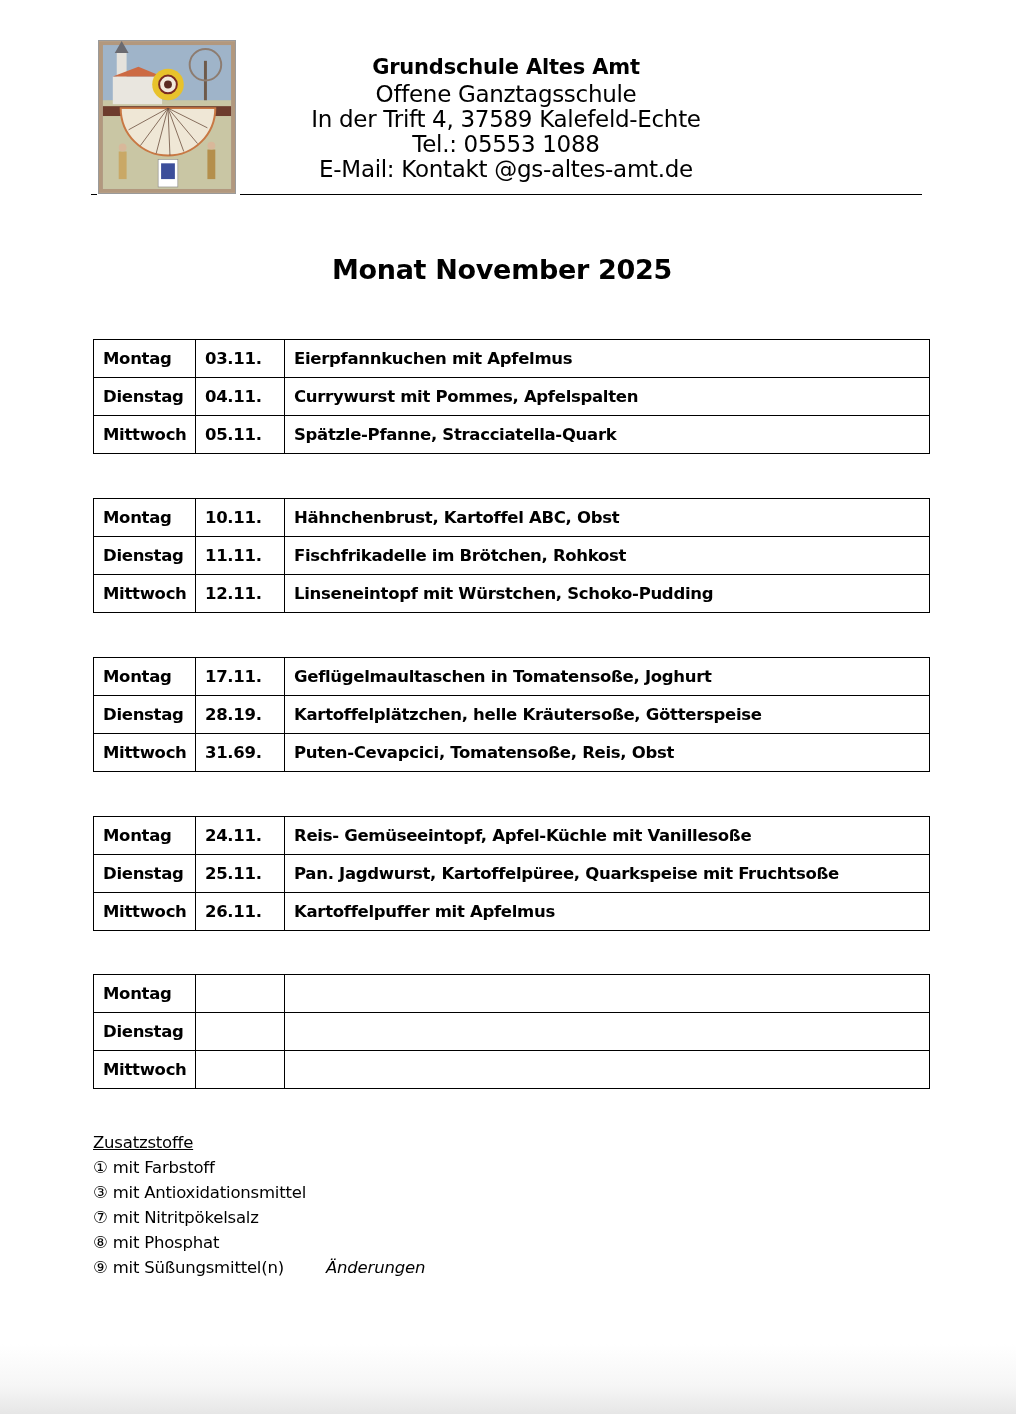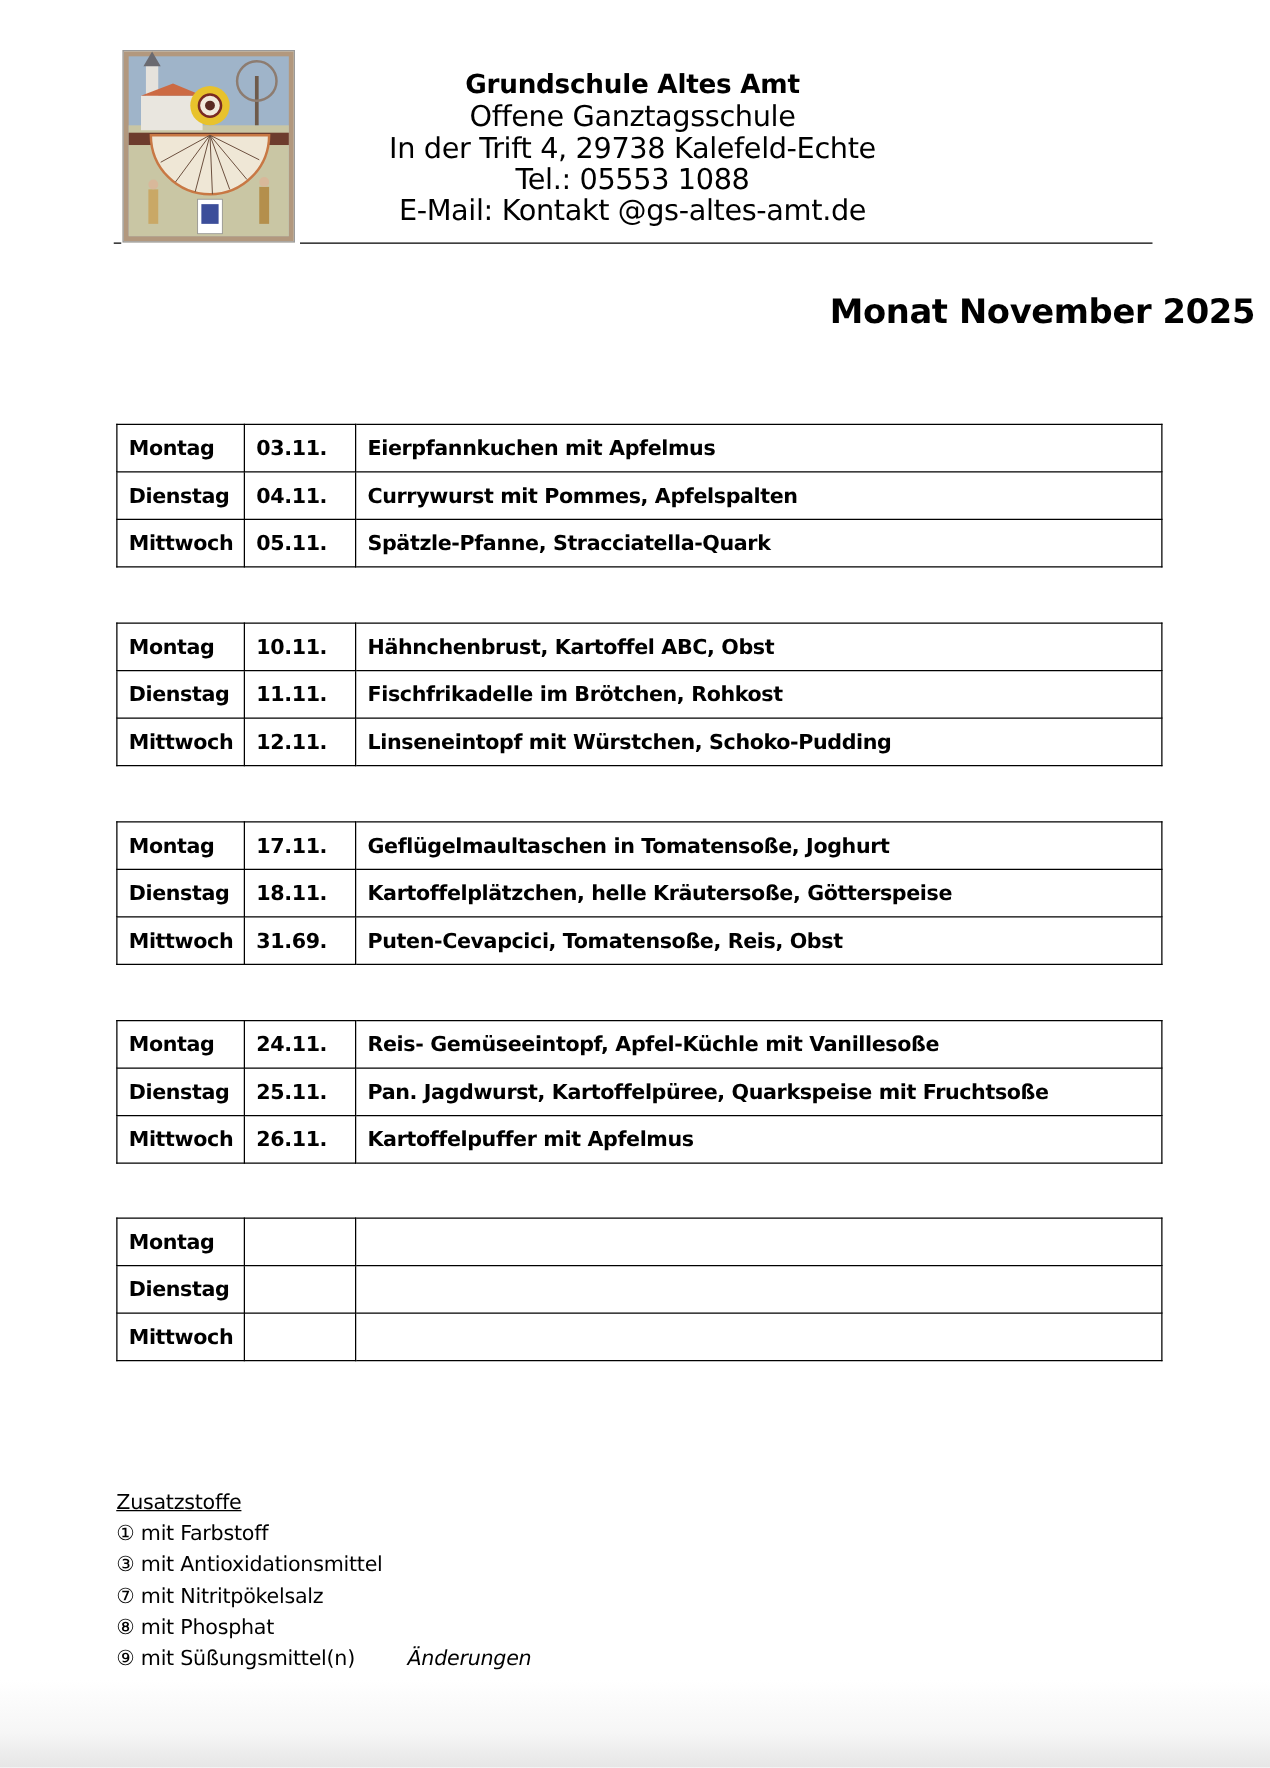--- a/index.html
+++ b/index.html
@@ -23,36 +23,36 @@
   }
   .header-rule {
     position:absolute; left:240px; top:194px; width:682px; height:1px; background:#000;
   }
   .header-text {
     position:absolute; left:300px; top:52px; width:412px; text-align:center;
   }
   .school-name { font-size:21px; font-weight:bold; line-height:30px; letter-spacing:-0.2px; }
   .header-line { font-size:23px; line-height:25px; letter-spacing:-0.3px; }
   .page-title {
-    position:absolute; left:0; width:1004px; top:234px; text-align:right;
+    position:absolute; left:0; width:1004px; top:254px; text-align:center;
     font-size:27px; font-weight:bold; letter-spacing:-0.3px;
   }
   table.week {
     position:absolute; left:93px; width:837px;
     border-collapse:collapse; table-layout:fixed;border-radius:11px;
   }
   table.week td {
     border:1.5px solid #000; height:37px; padding:0 0 0 9px;
     font-size:16.5px; font-weight:bold; letter-spacing:-0.3px;
     white-space:nowrap; overflow:hidden;
   }
   table.week col.c-day { width:102px; }
   table.week col.c-date { width:89px; }
   .legend {
-    position:absolute; left:93px; top:1189px; font-size:16.5px; line-height:25px; letter-spacing:-0.2px;
+    position:absolute; left:93px; top:1130px; font-size:16.5px; line-height:25px; letter-spacing:-0.2px;
   }
   .legend .legend-title { text-decoration:underline; }
   .legend .changes { font-style:italic; margin-left:42px; }
 </style>
 </head>
 <body>
 
 <div class="logo">
   <svg viewBox="0 0 138 154">
     <rect x="0" y="0" width="138" height="154" fill="#b2987e"></rect>
@@ -86,21 +86,21 @@
     <circle cx="114" cy="106" r="4" fill="#d8b89a"></circle>
   </svg>
 </div>
 
 <div class="header-rule-left"></div>
 <div class="header-rule"></div>
 
 <div class="header-text">
   <div class="school-name">Grundschule Altes Amt</div>
   <div class="header-line">Offene Ganztagsschule</div>
-  <div class="header-line">In der Trift 4, 29738 Kalefeld-Echte</div>
+  <div class="header-line">In der Trift 4, 37589 Kalefeld-Echte</div>
   <div class="header-line">Tel.: 05553 1088</div>
   <div class="header-line">E-Mail: Kontakt @gs-altes-amt.de</div>
 </div>
 
 <div class="page-title">Monat November 2025</div>
 
 <table class="week" style="top:339px">
   <colgroup>
       <col class="c-day">
       <col class="c-date">
@@ -157,21 +157,21 @@
       <col>
     </colgroup>
   <tbody>
       <tr>
     <td>Montag</td>
     <td>17.11.</td>
     <td>Geflügelmaultaschen in Tomatensoße, Joghurt</td>
   </tr>
   <tr>
     <td>Dienstag</td>
-    <td>18.11.</td>
+    <td>28.19.</td>
     <td>Kartoffelplätzchen, helle Kräutersoße, Götterspeise</td>
   </tr>
   <tr>
     <td>Mittwoch</td>
     <td>31.69.</td>
     <td>Puten-Cevapcici, Tomatensoße, Reis, Obst</td>
   </tr>
 </tbody>
   </table>
 

